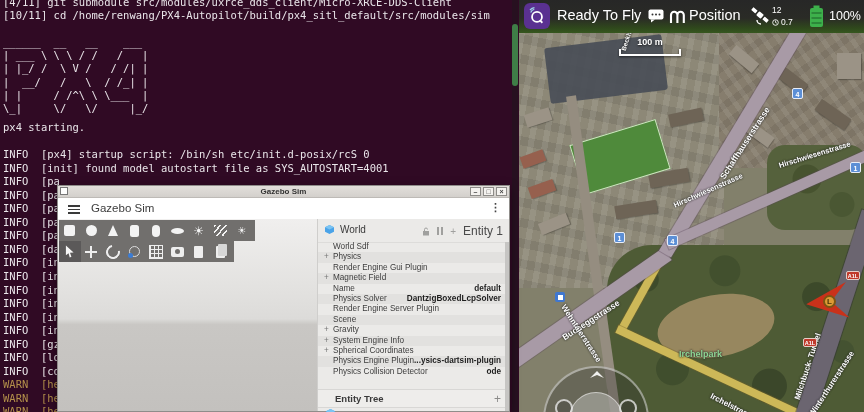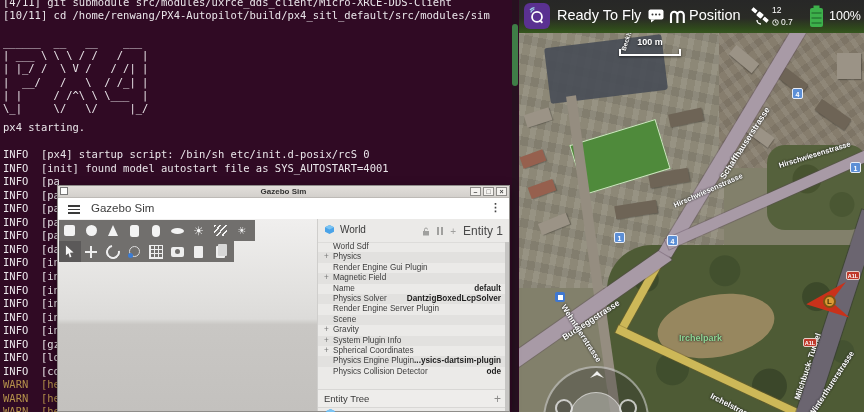--- a/index.html
+++ b/index.html
@@ -68,21 +68,21 @@
   .gz-pause i{display:block;width:2px;height:8px;background:#a0a09e;}
   .gz-plus{font-size:10px;color:#a0a09e;}
   .gz-entity{font-size:12px;color:#4a4a4a;}
   .gz-rows{position:absolute;left:0;top:23px;right:4px;}
   .gz-row{position:relative;height:10.4px;font-size:8.2px;color:#3c3c3c;line-height:10.4px;}
   .gz-row:nth-child(even){background:#e2e1df;}
   .gz-row .lbl{position:absolute;left:15px;}
   .gz-row .plus{position:absolute;left:6px;color:#777;}
   .gz-row .val{position:absolute;right:4px;color:#1e1e1e;font-weight:bold;}
   .gz-et{position:absolute;left:0;right:0;top:170px;height:17px;background:#eeedeb;border-top:1px solid #d8d7d5;border-bottom:1px solid #d8d7d5;}
-  .gz-et-title{position:absolute;left:6px;top:3px;font-size:9.5px;color:#3a3a3a;}
+  .gz-et-title{position:absolute;left:17px;top:3px;font-size:9.5px;color:#3a3a3a;font-weight:bold;}
   .gz-et-plus{position:absolute;right:8px;top:2px;font-size:12px;color:#8a8a88;}
   .gz-et-row{position:absolute;left:8px;top:190px;display:flex;align-items:center;gap:4px;}
   .gz-scroll{position:absolute;right:0;top:23px;width:4px;bottom:0;background:#c6c5c3;}
   .mini-cube{width:9px;height:9px;}
 
   
   .qgc{position:absolute;left:519px;top:0;width:345px;height:412px;overflow:hidden;}
   .qgc-bar{position:absolute;left:0;top:0;right:0;height:33px;background:linear-gradient(180deg,#272727 0%,#2a2b26 55%,#2f481c 85%,#36571f 100%);display:flex;align-items:center;}
   .qgc-logo{position:absolute;left:5px;top:3px;width:26px;height:26px;border-radius:6px;background:#5a3191;display:flex;align-items:center;justify-content:center;}
   .qgc-status{position:absolute;left:38px;top:7px;font-size:14.5px;color:#fff;}
@@ -211,21 +211,21 @@
       <div class="road r-main" style="left:148px;top:206px;width:222px;height:11px;transform:rotate(-24deg)"></div>
 
       <div id="map-labels">
           <span class="map-label" style="left: 104px; top: 14px; font-size: 6.5px; transform: rotate(-72deg);">Beckhammer</span>
           <span class="map-label" style="left: 203px; top: 140px; font-size: 8.5px; transform: rotate(-57deg);">Schaffhauserstrasse</span>
           <span class="map-label" style="left: 155px; top: 168px; font-size: 7.5px; transform: rotate(-24deg);">Hirschwiesenstrasse</span>
           <span class="map-label" style="left: 260px; top: 128px; font-size: 7.5px; transform: rotate(-17deg);">Hirschwiesenstrasse</span>
           <span class="map-label" style="left: 44px; top: 300px; font-size: 8.5px; transform: rotate(-33deg);">Bucheggstrasse</span>
           <span class="map-label" style="left: 44px; top: 268px; font-size: 8px; transform: rotate(57deg);">Wehntalerstrasse</span>
           <span class="map-label" style="left: 192px; top: 358px; font-size: 8px; transform: rotate(27deg);">Irchelstrasse</span>
-          <span class="map-label" style="left: 160px; top: 300px; font-size: 9px; transform: rotate(0deg); color: rgb(143, 214, 148);">Irchelpark</span>
+          <span class="map-label" style="left: 160px; top: 316px; font-size: 9px; transform: rotate(0deg); color: rgb(143, 214, 148);">Irchelpark</span>
           <span class="map-label" style="left: 278px; top: 362px; font-size: 8px; transform: rotate(-72deg);">Milchbuck- Tunnel</span>
           <span class="map-label" style="left: 292px; top: 378px; font-size: 8px; transform: rotate(-57deg);">Winterthurerstrasse</span>
         </div>
       <div id="map-markers">
           <div class="marker" style="left: 95px; top: 199px;">1</div>
           <div class="marker" style="left: 148px; top: 202px;">4</div>
           <div class="marker" style="left: 273px; top: 55px;">4</div>
           <div class="marker" style="left: 331px; top: 129px;">1</div>
           <div class="badge" style="left: 327px; top: 238px;">A1L</div>
           <div class="badge" style="left: 284px; top: 305px;">A1L</div>
@@ -419,21 +419,21 @@
             </div>
             <div class="gz-row">
               <span class="lbl" style="left: 15px;">Scene</span>
             </div>
             <div class="gz-row">
               <span class="plus">+</span>
               <span class="lbl">Gravity</span>
             </div>
             <div class="gz-row">
               <span class="plus">+</span>
-              <span class="lbl">System Plugin Info</span>
+              <span class="lbl">System Engine Info</span>
             </div>
             <div class="gz-row">
               <span class="plus">+</span>
               <span class="lbl">Spherical Coordinates</span>
             </div>
             <div class="gz-row">
               <span class="lbl" style="left: 15px;">Physics Engine Plugin</span>
               <span class="val">...ysics-dartsim-plugin</span>
             </div>
             <div class="gz-row">

